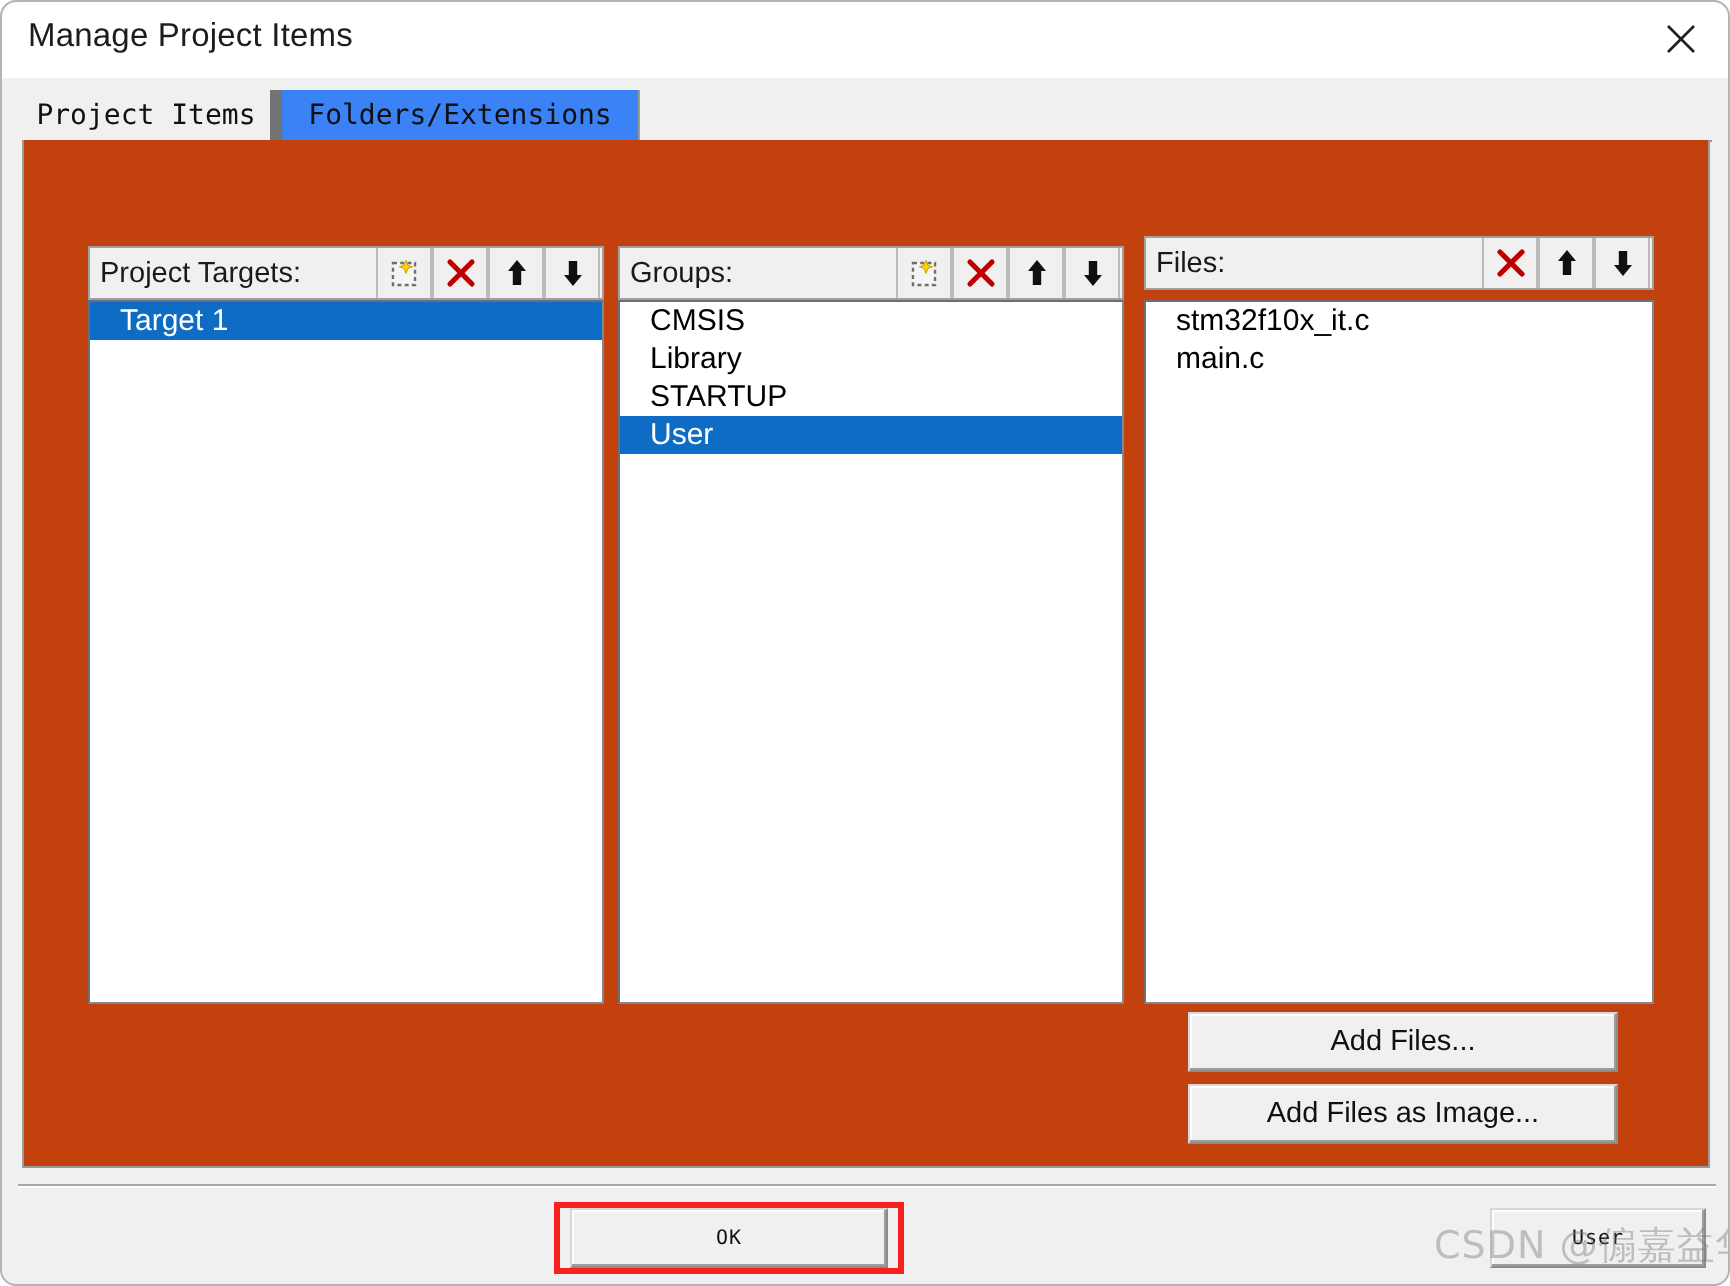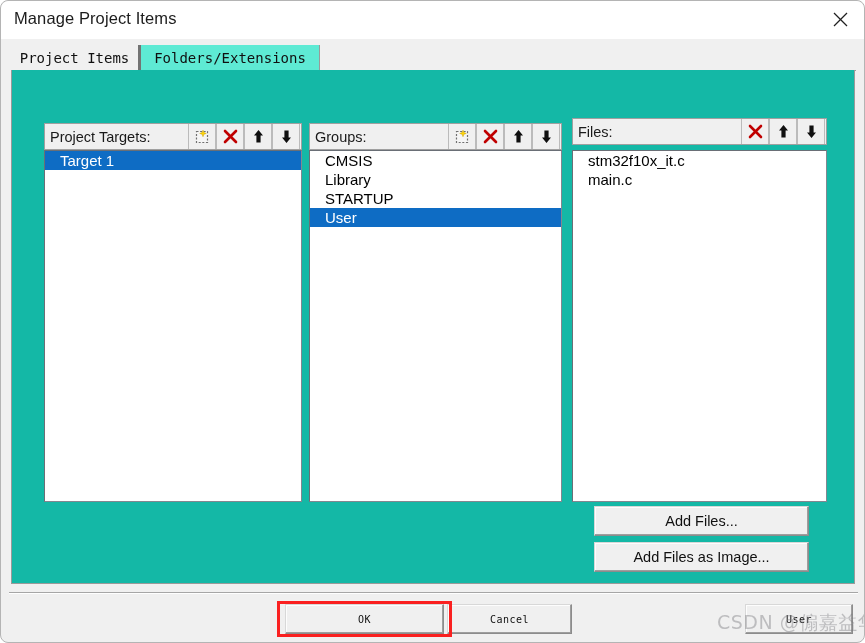--- a/index.html
+++ b/index.html
@@ -76,44 +76,44 @@
     font-family: "DejaVu Sans Mono", monospace;
     font-size: 14px;
     color: #101010;
     display: flex;
     align-items: center;
     justify-content: center;
     white-space: nowrap;
   }
   .tab.active {
     background: #f0f0f0;
-    border-right: 3px solid #737373;
+    border-right: 6px solid #737373;
     font-weight: normal;
   }
   .tab.inactive {
-    background: #5eead4;
+    background: #3b82f6;
     border-right: 1px solid #9a9a9a;
     border-bottom: 1px solid #9a9a9a;
   }
   .tab-filler {
     position: absolute;
     top: 0;
     height: 26px;
     border-bottom: 1px solid #9a9a9a;
     box-sizing: border-box;
   }
 
   
   .body-panel {
     position: absolute;
     left: 10px;
     top: 69px;
     width: 844px;
     height: 514px;
-    background: #14b8a6;
+    background: #c2410c;
     border: 1px solid #9a9a9a;
     border-top: none;
     box-sizing: border-box;
   }
 
   
   .col-header {
     position: absolute;
     height: 27px;
     background: #f0f0f0;
@@ -360,21 +360,20 @@
 
     <div class="pushbtn" style="left:582px; top:436px; width:215px; height:30px;">Add Files...</div>
 
     <div class="pushbtn" style="left:582px; top:472px; width:215px; height:30px;">Add Files as Image...</div>
   </div>
 
   <div class="footer-sep"></div>
 
   <div class="pushbtn mono" style="left:284px; top:603px; width:159px; height:30px;">OK</div>
 
-  <div class="pushbtn mono" style="left:446px; top:603px; width:125px; height:30px;">Cancel</div>
 
   <div class="pushbtn mono" style="left:744px; top:603px; width:108px; height:30px;">User</div>
 
   <div class="redbox"></div>
 
   <div class="watermark">CSDN @傓嘉益华</div>
 
 </div>
 
 </body></html>

